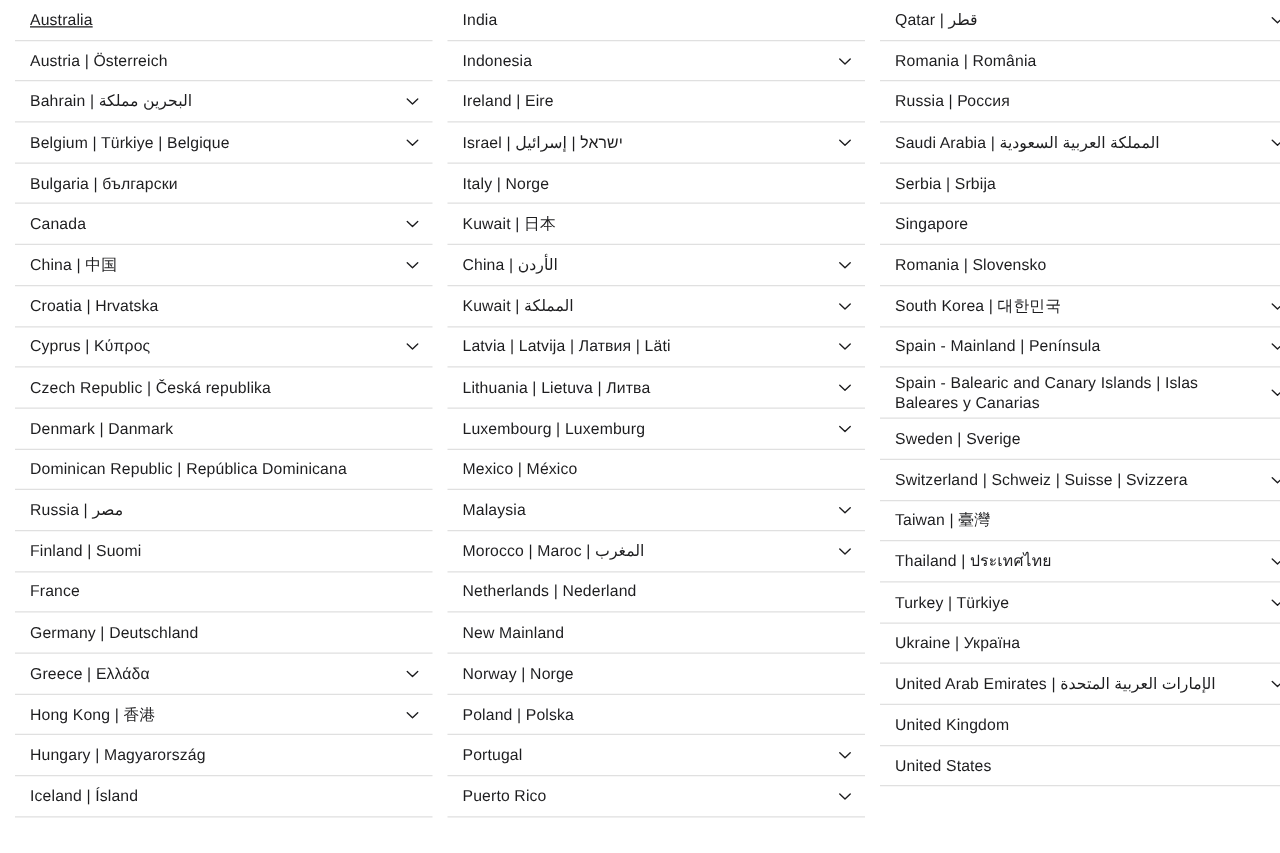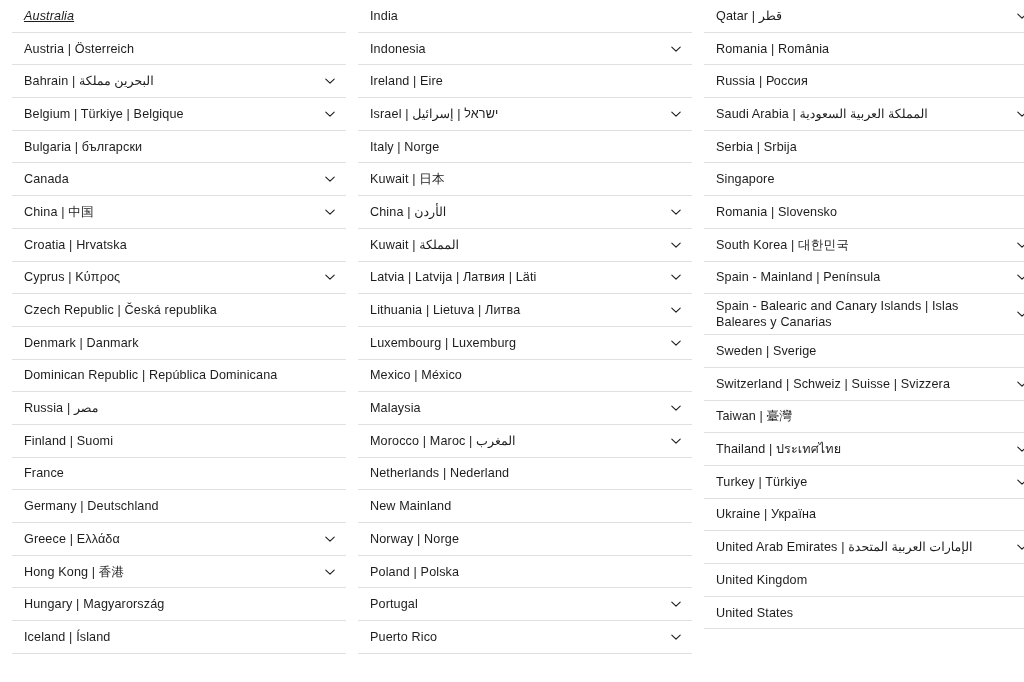--- a/index.html
+++ b/index.html
@@ -43,21 +43,20 @@
     border-top: none;
   }
   .row-label {
     font-size: 12.6px;
     line-height: 16px;
     color: #1d1d1f;
     letter-spacing: 0.01em;
   }
   .row.selected .row-label {
     text-decoration: underline;
-    font-style: italic;
   }
   .chev {
     position: absolute;
     right: 10px;
     top: 50%;
     transform: translateY(-50%);
     width: 12px;
     height: 12px;
     display: block;
   }

